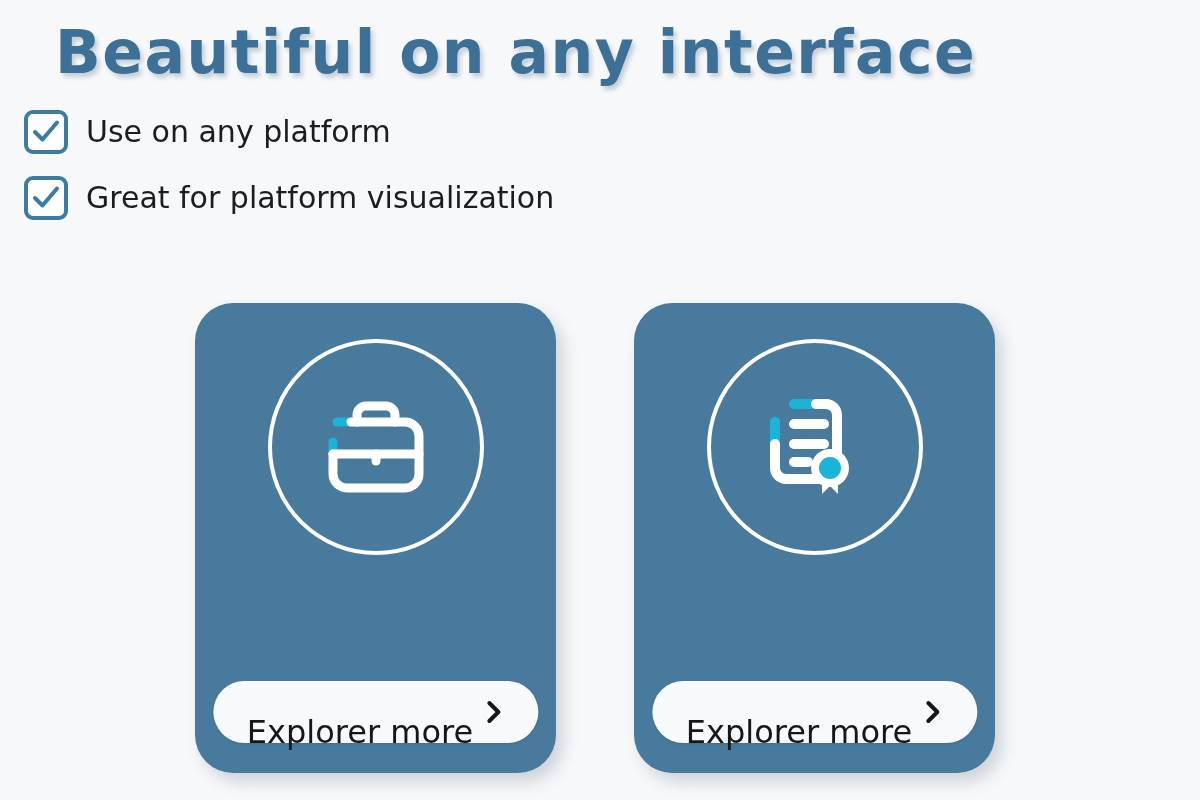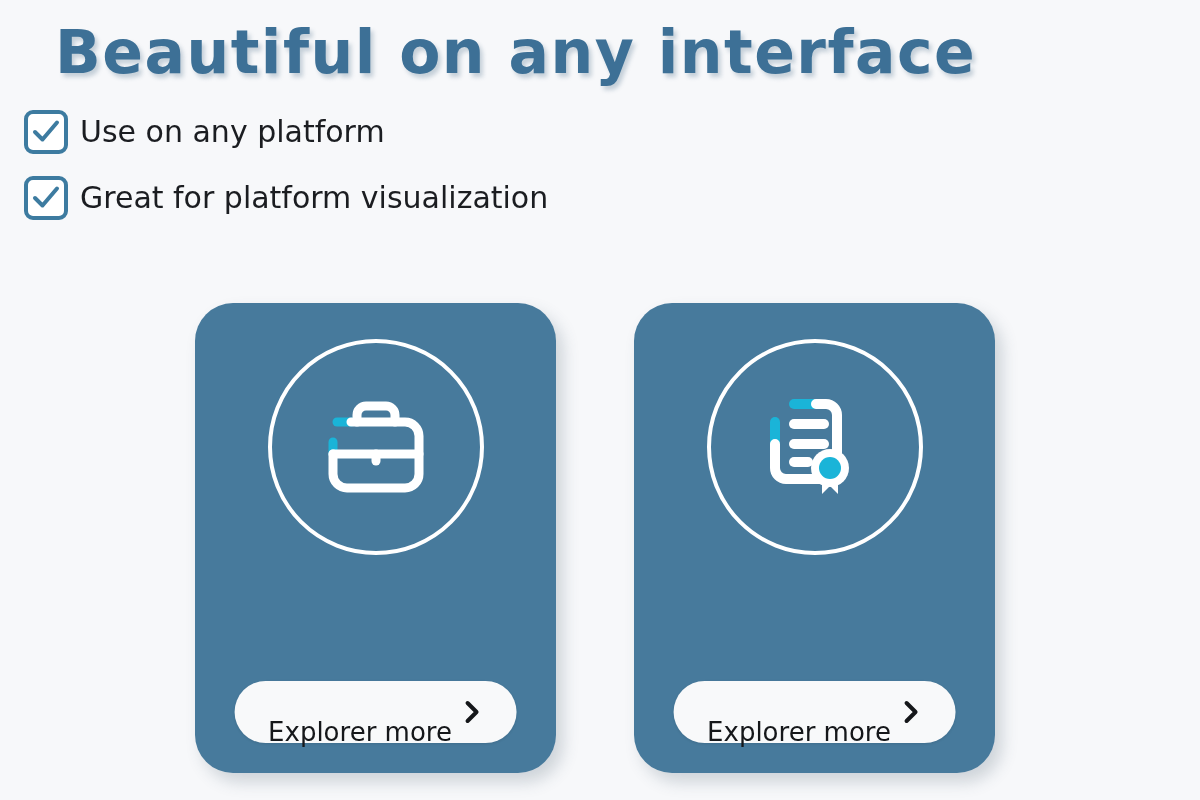--- a/index.html
+++ b/index.html
@@ -37,21 +37,21 @@
     position: absolute;
     left: 24px;
     top: 110px;
     display: flex;
     flex-direction: column;
     gap: 22px;
   }
   .check-item {
     display: flex;
     align-items: center;
-    gap: 12px;
+    gap: 18px;
   }
   .checkbox {
     width: 44px;
     height: 44px;
     flex: 0 0 auto;
     border: 4px solid #3d7ba0;
     border-radius: 9px;
     background: #ffffff;
     box-sizing: border-box;
     display: flex;
@@ -120,21 +120,21 @@
     padding: 0 34px;
     display: flex;
     align-items: center;
     justify-content: center;
     gap: 11px;
     cursor: pointer;
     box-shadow: 0 1px 3px rgba(0,0,0,0.10);
   }
   .explore-btn .btn-label {
     font-family: "DejaVu Sans", "Liberation Sans", sans-serif;
-    font-size: 26px;
+    font-size: 32px;
     font-weight: 400;
     color: #15171a;
     line-height: 1;
     white-space: nowrap;
     margin-top: 40px;
   }
   .chev {
     display: block;
     flex: 0 0 auto;
   }

